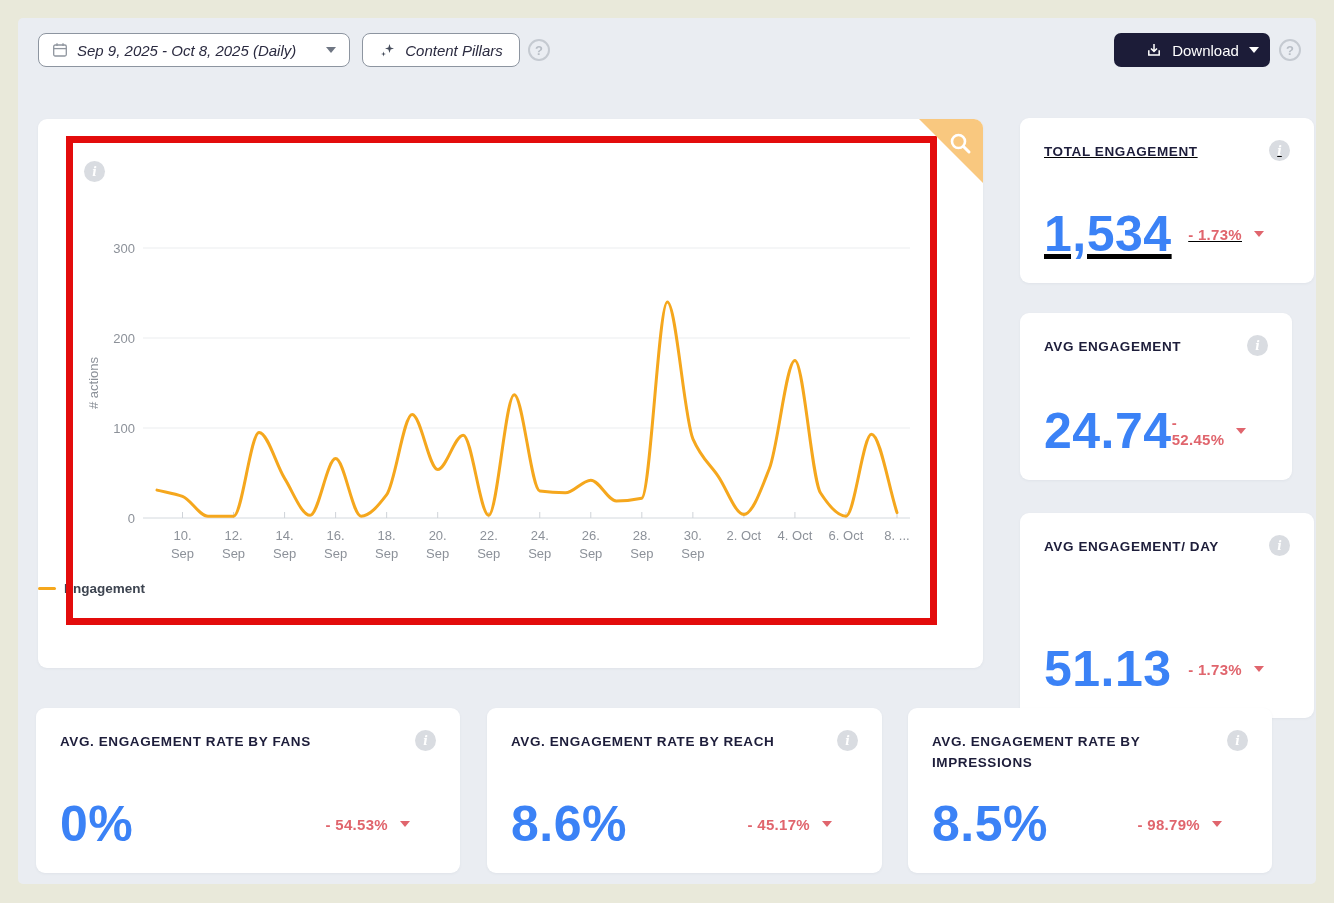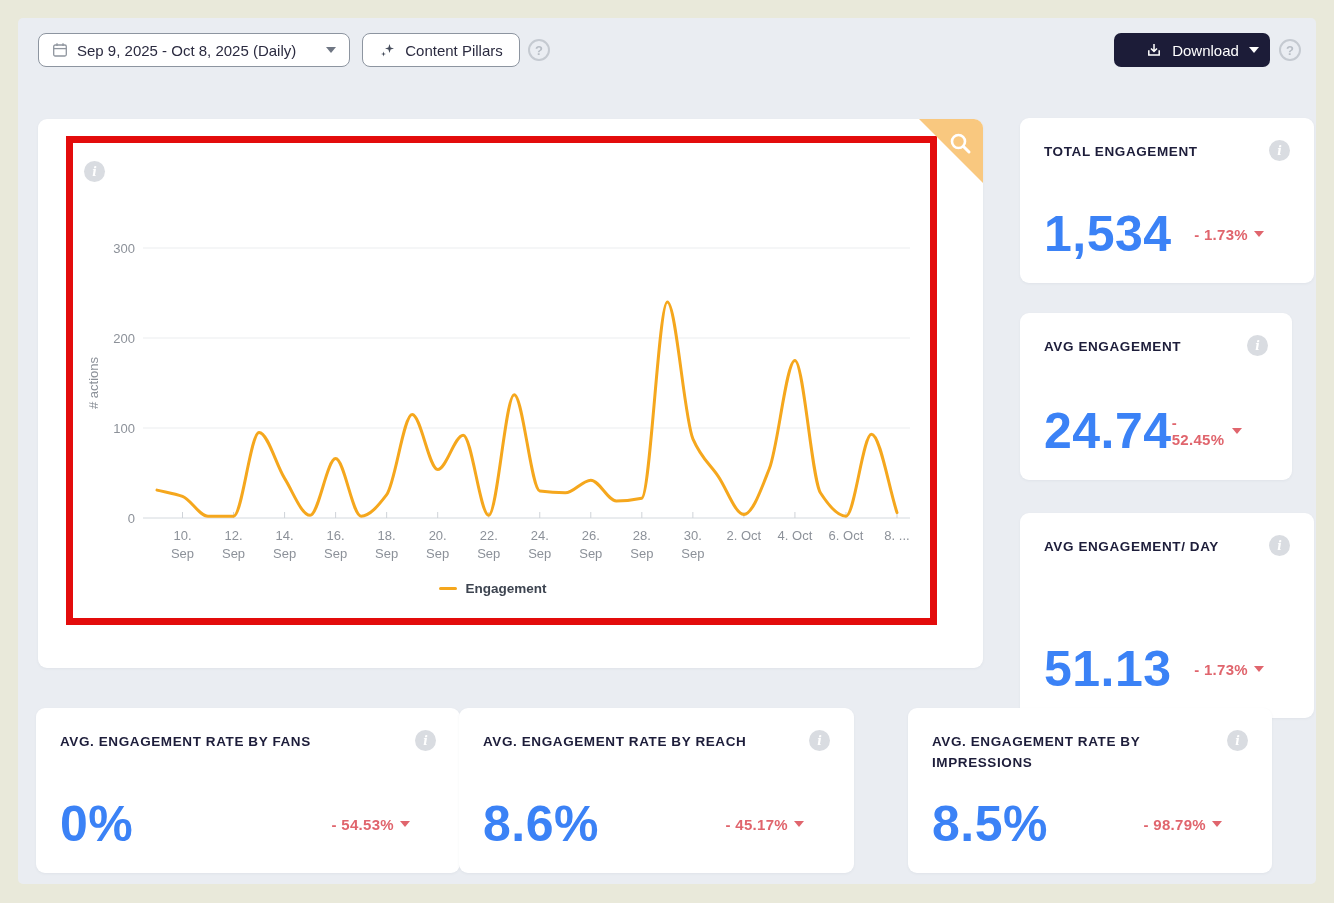--- a/index.html
+++ b/index.html
@@ -6,21 +6,21 @@
   html,body { width:1334px; height:903px; overflow:hidden; }
   body { font-family:"Liberation Sans", sans-serif; background:#e9e9da; }
   .stage { position:relative; width:1334px; height:903px; background:#e9e9da; }
   .panel { position:absolute; left:18px; top:18px; width:1298px; height:866px;
            background:#eaedf2; border-radius:5px; }
 
   
   .btn-light { position:absolute; top:15px; height:34px; background:#fff;
                border:1px solid #8d95a0; border-radius:8px; display:flex;
                align-items:center; gap:9px; padding:0 13px; font-size:15px;
-               color:#2b2b40; cursor:pointer; }
+               color:#2b2b40; cursor:pointer;font-style:italic; }
   .date-btn { left:20px; width:312px; }
   .pillars-btn { left:344px; width:158px; justify-content:center; }
   .help-circle { position:absolute; top:21px; width:22px; height:22px;
                  border:2px solid #c5cad1; border-radius:50%; color:#b7bdc5;
                  font-size:13px; font-weight:bold; display:flex; align-items:center;
                  justify-content:center; cursor:pointer; background:transparent; }
   .help-1 { left:510px; } .help-2 { left:1261px; }
   .download-btn { position:absolute; top:15px; left:1096px; width:156px; height:34px;
                   background:#1c1c38; border:none; border-radius:7px; color:#fff;
                   display:flex; align-items:center; justify-content:center; gap:10px;
@@ -39,49 +39,49 @@
                      align-items:center; gap:12px; z-index:2; }
   .chart-title { font-size:19px; font-weight:700; letter-spacing:.6px; color:#1b1b33; }
   .info-dot { width:21px; height:21px; border-radius:50%; background:#d9dce1;
               color:#fff; font-size:12px; font-weight:bold; display:flex;
               align-items:center; justify-content:center; flex-shrink:0; cursor:pointer;
               font-family:"DejaVu Serif", serif; font-style:italic; }
 
   .chart-svg { position:absolute; left:0; top:0; z-index:1; }
 
   .legend-row { position:absolute; left:0; top:462px; width:910px; display:flex;
-                align-items:center; justify-content:center; gap:8px; z-index:2; }
+                align-items:center; justify-content:flex-start; gap:8px; z-index:2; }
   .legend-dash { width:18px; height:3px; border-radius:2px; background:#f5a71d; }
   .legend-label { font-size:13.5px; font-weight:bold; color:#3d4450; }
 
   .highlight-box { position:absolute; left:28px; top:17px; width:871px; height:489px;
                    border:7px solid #e30c0c; z-index:3; pointer-events:none; }
   .corner-fold { position:absolute; top:0; right:0; width:0; height:0;
                  border-top:64px solid #f9c87f; border-left:64px solid transparent;
                  z-index:4; cursor:pointer; }
   .magnifier { position:absolute; top:11px; right:9px; z-index:5; cursor:pointer; }
 
   
   .metric { display:flex; flex-direction:column; padding:22px 24px 24px 24px; }
   .m-top { display:flex; align-items:flex-start; justify-content:space-between; gap:10px; }
   .m-title { font-size:13.5px; font-weight:700; letter-spacing:.6px; color:#1d1d3a;
              line-height:1.55; padding-top:2px; }
   .m-bottom { margin-top:auto; display:flex; align-items:center;
               justify-content:space-between; padding-right:26px; }
   .m-value { font-size:50px; font-weight:600; color:#3b82f6; letter-spacing:.5px;
              line-height:1; }
-  .m-change { display:flex; align-items:center; gap:6px; font-size:15px;
+  .m-change { display:flex; align-items:center; gap:12px; font-size:15px;
               font-weight:bold; color:#e0656d; letter-spacing:.3px; }
   .caret-red { color:#e0656d; border-top-width:6px; }
 
-  .mc-r1 { left:1002px; top:100px;  width:294px; height:165px; }
+  .mc-r1 { left:1002px; top:100px;  width:294px; height:165px;text-decoration:underline; }
   .mc-r2 { left:1002px; top:295px;  width:272px; height:167px; }
   .mc-r3 { left:1002px; top:495px;  width:294px; height:205px; }
   .mc-b1 { left:18px;   top:690px;  width:424px; height:165px; }
-  .mc-b2 { left:441px;  top:690px;  width:395px; height:165px; }
+  .mc-b2 { left:469px;  top:690px;  width:395px; height:165px; }
   .mc-b3 { left:890px;  top:690px;  width:364px; height:165px; }
 </style>
 </head>
 <body>
 
 <div class="stage">
   <div class="panel">
 
     <button class="btn-light date-btn">
       <svg width="16" height="16" viewBox="0 0 16 16">

